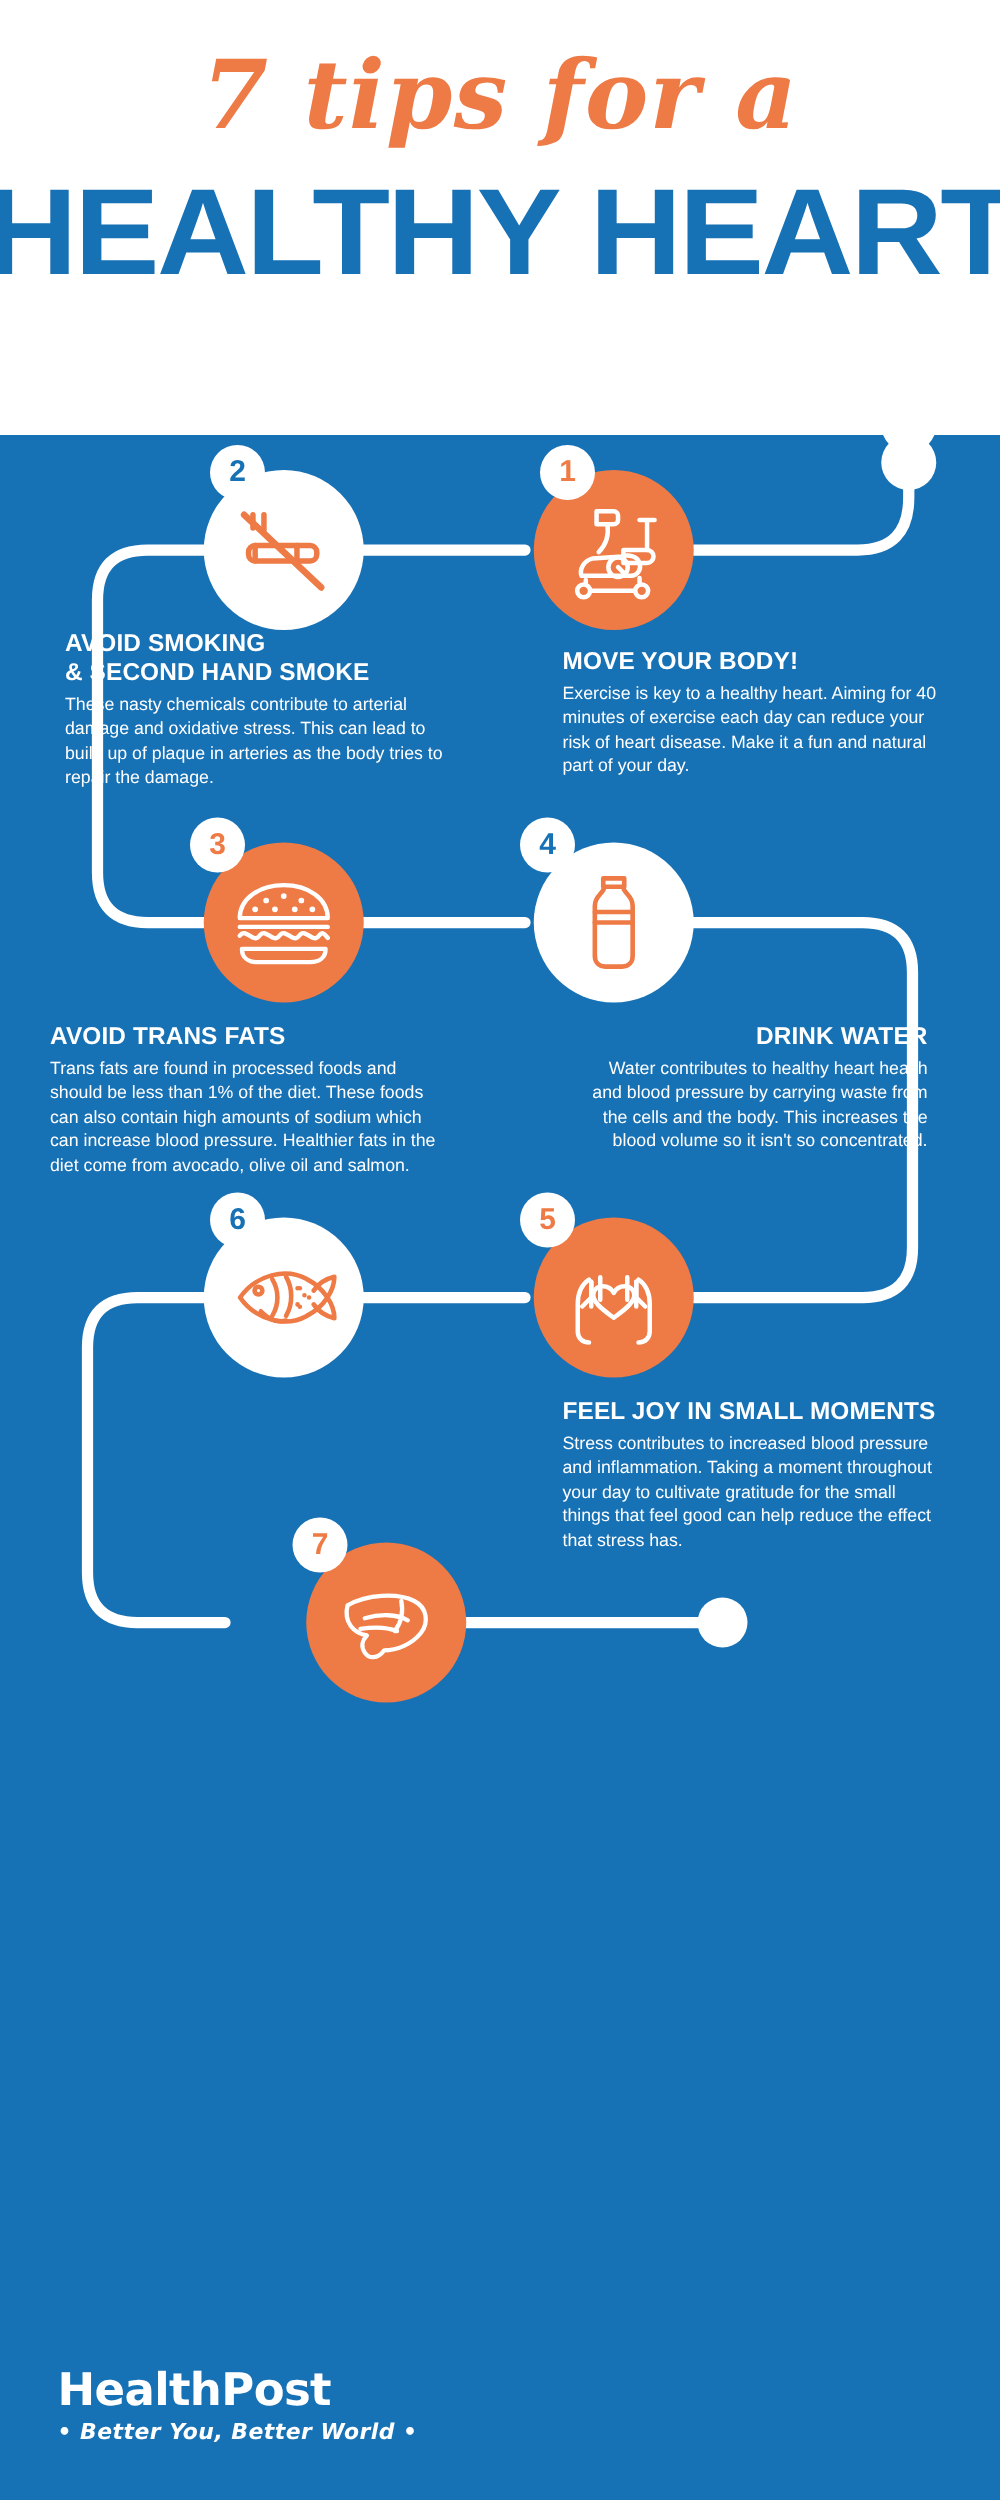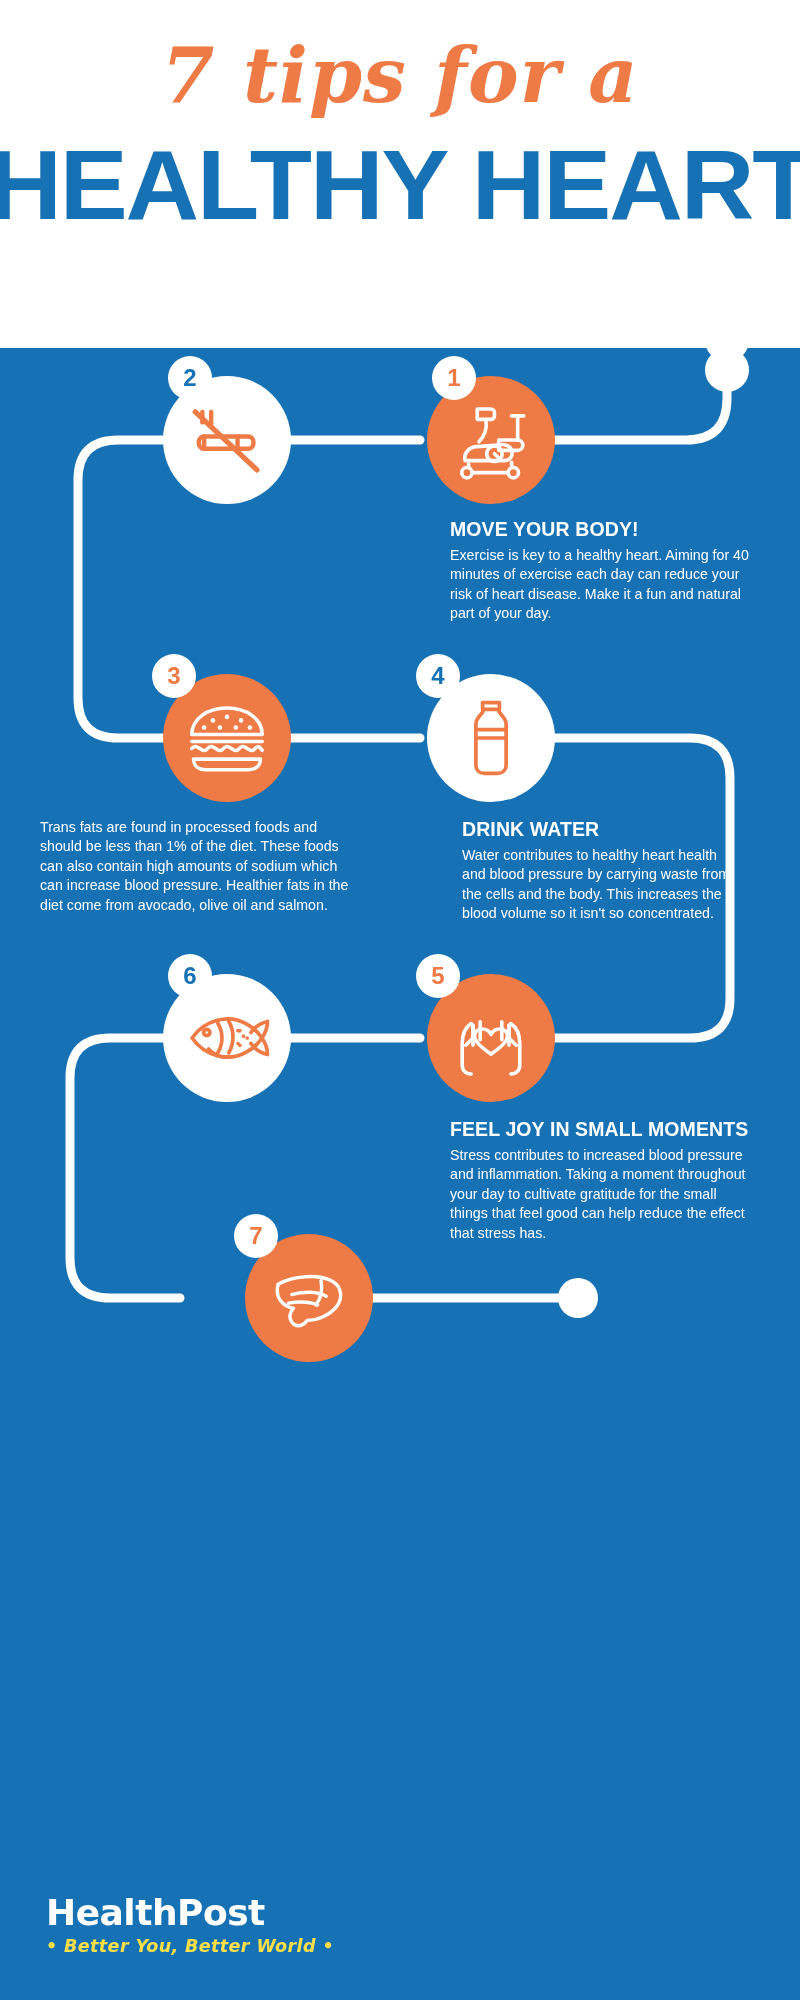--- a/index.html
+++ b/index.html
@@ -95,21 +95,21 @@
     color:#ffffff;
     letter-spacing:-0.5px;
     line-height:1;
   }
   .tagline {
     margin-top:5px;
     font-family:"DejaVu Sans", sans-serif;
     font-style:italic;
     font-weight:bold;
     font-size:17.5px;
-    color:#fde047;
+    color:#ffffff;
     letter-spacing:0.4px;
     text-align:center;
   }
 </style>
 </head>
 <body>
 
 <div id="page">
 
   <div class="header">
@@ -175,55 +175,61 @@
         <g fill="none" stroke="#EE7A45" stroke-width="5" stroke-linecap="round" stroke-linejoin="round">
           <rect x="18" y="46" width="62" height="14" rx="6"></rect>
           <path d="M62 46 v14"></path>
           <path d="M24 46 v14"></path>
           <path d="M22 30 v-12 M32 32 v-14"></path>
           <path d="M14 18 L 84 84" stroke-width="6"></path>
         </g>
       </svg>
     </div>
     <div class="num-badge" style="left:168px; top:8px;">2</div>
+    <div class="tip-text" style="left:52px; top:156px; width:310px;">
+      <div class="tip-title">AVOID SMOKING
+&amp; SECOND HAND SMOKE</div>
+      <div class="tip-body">These nasty chemicals contribute to arterial damage and oxidative stress. This can lead to build up of plaque in arteries as the body tries to repair the damage.</div>
+    </div>
 
     <div class="icon-circle orange" style="left:163px; top:326px;">
       <svg width="88" height="88" viewBox="0 0 100 100">
         <g fill="none" stroke="#ffffff" stroke-width="4" stroke-linecap="round" stroke-linejoin="round">
           <path d="M10 46 c0 -18 18 -30 40 -30 c22 0 40 12 40 30 z"></path>
           <path d="M10 54 h80"></path>
           <path d="M10 62 c6 -8 12 8 18 0 c6 -8 12 8 18 0 c6 -8 12 8 18 0 c6 -8 12 8 18 0 c4 -5 6 0 8 2"></path>
           <path d="M12 74 c0 8 6 12 14 12 h48 c8 0 14 -4 14 -12 z"></path>
           <circle cx="34" cy="30" r="2.6" fill="#ffffff" stroke="none"></circle>
           <circle cx="50" cy="26" r="2.6" fill="#ffffff" stroke="none"></circle>
           <circle cx="66" cy="30" r="2.6" fill="#ffffff" stroke="none"></circle>
           <circle cx="42" cy="38" r="2.6" fill="#ffffff" stroke="none"></circle>
           <circle cx="60" cy="38" r="2.6" fill="#ffffff" stroke="none"></circle>
           <circle cx="24" cy="38" r="2.6" fill="#ffffff" stroke="none"></circle>
           <circle cx="76" cy="38" r="2.6" fill="#ffffff" stroke="none"></circle>
         </g>
       </svg>
     </div>
     <div class="num-badge on-orange" style="left:152px; top:306px;">3</div>
     <div class="tip-text" style="left:40px; top:470px; width:310px;">
+      <div class="tip-title">AVOID TRANS FATS</div>
       <div class="tip-body">Trans fats are found in processed foods and should be less than 1% of the diet. These foods can also contain high amounts of sodium which can increase blood pressure. Healthier fats in the diet come from avocado, olive oil and  salmon.</div>
     </div>
 
     <div class="icon-circle white" style="left:427px; top:326px;">
       <svg width="84" height="84" viewBox="0 0 100 100">
         <g fill="none" stroke="#EE7A45" stroke-width="4.4" stroke-linecap="round" stroke-linejoin="round">
           <path d="M40 8 h20 v8 h-20 z"></path>
           <path d="M41 16 c0 6 -9 8 -9 18 v48 c0 6 4 10 10 10 h16 c6 0 10 -4 10 -10 v-48 c0 -10 -9 -12 -9 -18"></path>
           <path d="M32 40 h36"></path>
           <path d="M32 50 h36"></path>
         </g>
       </svg>
     </div>
     <div class="num-badge" style="left:416px; top:306px;">4</div>
-    <div class="tip-text" style="left:462px; top:470px; width:280px;">
+    <div class="tip-text" style="left:462px; top:470px; width:280px;text-align:right;">
       <div class="tip-title">DRINK WATER</div>
       <div class="tip-body">Water contributes to healthy heart health and blood pressure by carrying waste from the cells and the body. This increases the blood volume so it isn't so concentrated.</div>
     </div>
 
     <div class="icon-circle orange" style="left:427px; top:626px;">
       <svg width="90" height="90" viewBox="0 0 100 100">
         <g fill="none" stroke="#ffffff" stroke-width="4" stroke-linecap="round" stroke-linejoin="round">
           <path d="M50 46 c-4 -8 -16 -8 -18 0 c-2 8 10 16 18 22 c8 -6 20 -14 18 -22 c-2 -8 -14 -8 -18 0 z"></path>
           <path d="M28 34 c-6 4 -10 12 -10 22 v24 c0 6 4 10 10 10"></path>
           <path d="M72 34 c6 4 10 12 10 22 v24 c0 6 -4 10 -10 10"></path>

